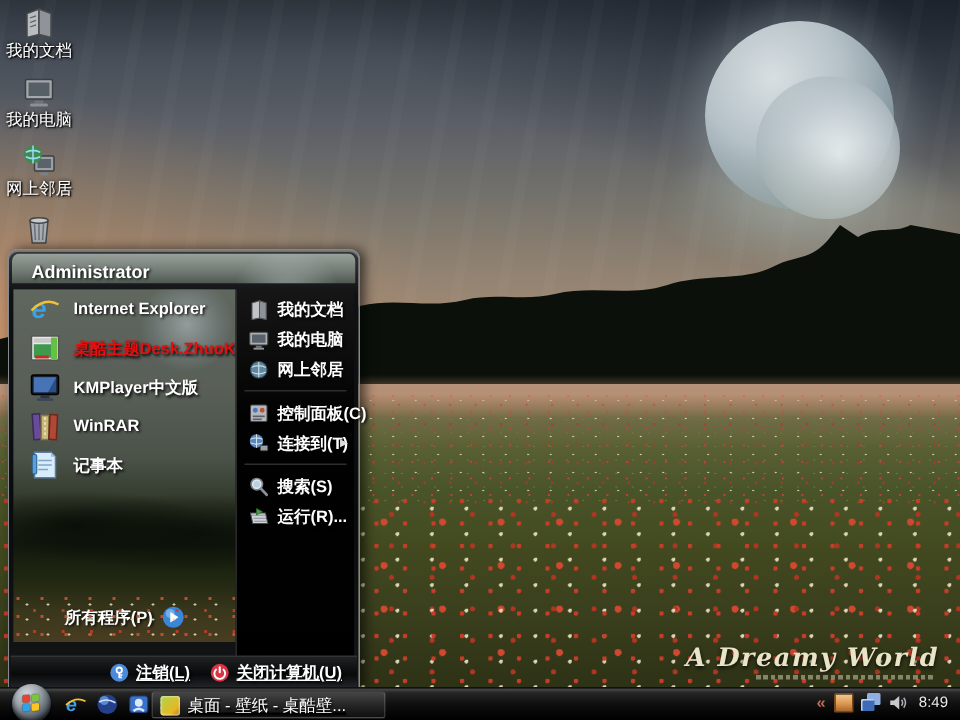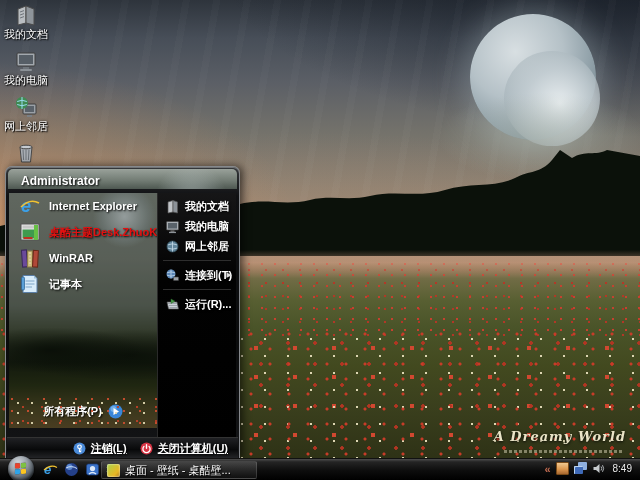--- a/index.html
+++ b/index.html
@@ -37,21 +37,21 @@
     background-size:13px 11px,15px 12px,17px 13px,11px 9px;}
   .field-near{left:0;top:330px;width:640px;height:128px;
     background-image:
       radial-gradient(circle 2.4px at 4px 4px,#c83c28 60%,transparent 70%),
       radial-gradient(circle 2px at 12px 9px,#ddd6b2 60%,transparent 70%),
       radial-gradient(circle 2.6px at 18px 13px,#b23522 60%,transparent 70%),
       radial-gradient(circle 2px at 8px 15px,#5c6c38 60%,transparent 70%),
       radial-gradient(circle 3.6px at 22px 18px,#d14830 60%,transparent 70%);
     background-size:19px 15px,23px 17px,27px 21px,17px 13px,39px 29px;}
   .dreamy{right:14px;top:429px;font-family:"DejaVu Serif","Liberation Serif",serif;
-    font-style:italic;font-weight:bold;font-size:13px;color:#eae4c7;letter-spacing:1px;
+    font-style:italic;font-weight:bold;font-size:17px;color:#eae4c7;letter-spacing:1px;
     text-shadow:0 1px 3px rgba(0,0,0,.85);}
   .tagline{right:18px;top:450px;width:118px;height:3px;opacity:.65;
     background:repeating-linear-gradient(90deg,rgba(235,230,200,.7) 0 3px,transparent 3px 5px);}
 
   
   .dicon{left:3px;width:46px;text-align:center;cursor:default;}
   .dicon .ig{display:block;margin:0 auto;width:24px;height:24px;}
   .dicon .lbl{display:block;margin-top:1px;font-size:11px;color:#fff;
     text-shadow:1px 1px 1px #000,0 0 3px #000;line-height:12px;}
 
@@ -112,21 +112,21 @@
     box-shadow:inset 0 -2px 3px rgba(0,0,0,.6),0 1px 2px rgba(0,0,0,.8);}
   .orb .flag{position:absolute;left:7px;top:7px;width:12px;height:12px;display:grid;
     grid-template-columns:5px 5px;grid-template-rows:5px 5px;gap:1px;transform:skewY(-4deg);}
   .orb .flag span{border-radius:1px;box-shadow:0 0 1px rgba(0,0,0,.7);}
   .ql{position:absolute;left:43px;top:3px;display:flex;align-items:center;gap:6px;}
   .ql .qli{width:15px;height:15px;cursor:pointer;}
   .chev{color:#cfcfcf;font-size:12px;font-weight:bold;line-height:15px;cursor:pointer;}
   .taskbtn{position:absolute;left:101px;top:2px;width:156px;height:18px;border-radius:2px;cursor:pointer;
     background:linear-gradient(180deg,rgba(130,130,130,.35),rgba(36,36,36,.4));
     border:1px solid rgba(255,255,255,.14);box-sizing:border-box;
-    display:flex;align-items:center;gap:5px;padding:0 5px;}
+    display:flex;align-items:center;gap:5px;padding:0 5px;text-decoration:underline;}
   .taskbtn .ti{width:13px;height:13px;flex:0 0 13px;border-radius:2px;
     background:linear-gradient(135deg,#aad44c,#e8b724 70%,#a87818);box-shadow:inset 0 0 2px #fff;}
   .taskbtn .lbl{font-size:11px;color:#fff;white-space:nowrap;overflow:hidden;
     text-overflow:ellipsis;text-shadow:1px 1px 1px #000;}
   .tray{position:absolute;right:4px;top:3px;display:flex;align-items:center;gap:5px;}
   .tray .tchev{color:#c06a50;font-size:11px;font-weight:bold;cursor:pointer;}
   .tico{width:13px;height:13px;cursor:pointer;}
   .t-orange{background:linear-gradient(180deg,#f0c890,#dd9850 55%,#a86830);border:1px solid #7a4a18;
     box-sizing:border-box;border-radius:1px;}
   .t-net{position:relative;}
@@ -210,20 +210,30 @@
             <rect x="2" y="3" width="18" height="16" fill="#e8e8e8" stroke="#555"></rect>
             <rect x="3.5" y="4.5" width="15" height="3" fill="#c8c8c8"></rect>
             <rect x="3.5" y="8.5" width="15" height="9" fill="#3f9a4e"></rect>
             <rect x="15" y="4" width="4" height="15" fill="#66c044"></rect>
             <rect x="4.5" y="16" width="9" height="2" fill="#c03020"></rect>
           </svg>
           <span class="lbl" style="color:#e41010">桌酷主题Desk.ZhuoKu.Com</span>
         </div>
         <div class="sm-item">
           <svg class="mi" viewBox="0 0 22 22">
+            <rect x="2" y="3" width="18" height="13" rx="1.5" fill="#15202e" stroke="#000"></rect>
+            <rect x="3.5" y="4.5" width="15" height="10" fill="#2a4e86"></rect>
+            <path d="M3.5 4.5 L18.5 4.5 L13 14.5 L3.5 14.5 Z" fill="#4d7ec2" opacity=".8"></path>
+            <rect x="8" y="16.5" width="6" height="2" fill="#2a3340"></rect>
+            <rect x="5.5" y="18.5" width="11" height="1.8" rx=".8" fill="#3c4654"></rect>
+          </svg>
+          <span class="lbl">KMPlayer中文版</span>
+        </div>
+        <div class="sm-item">
+          <svg class="mi" viewBox="0 0 22 22">
             <rect x="3" y="3" width="5" height="17" fill="#6a4a9a" stroke="#3a2a5a" transform="rotate(-4 5.5 11)"></rect>
             <rect x="8.5" y="4" width="5" height="16" fill="#c8b878" stroke="#8a7a48"></rect>
             <rect x="14" y="3.5" width="5" height="16.5" fill="#b04838" stroke="#6a2818" transform="rotate(3 16.5 11)"></rect>
             <path d="M11 5 L11 19" stroke="#f0e8c8" stroke-width="1" stroke-dasharray="2 1.4"></path>
           </svg>
           <span class="lbl">WinRAR</span>
         </div>
         <div class="sm-item">
           <svg class="mi" viewBox="0 0 22 22">
             <path d="M4 2.5 L15 2.5 L18 5.5 L18 19.5 L4 19.5 Z" fill="#d8ecfa" stroke="#5a7ea6"></path>
@@ -265,28 +275,46 @@
         <svg class="mi" viewBox="0 0 15 15">
           <circle cx="7.5" cy="7.5" r="5.5" fill="#62869c"></circle>
           <path d="M2.6 6 Q7.5 3.6 12.4 6 M2.6 9 Q7.5 11.4 12.4 9 M7.5 2 V13" stroke="#c6dce8" stroke-width=".8" fill="none"></path>
           <circle cx="7.5" cy="7.5" r="5.5" fill="none" stroke="#33505e" stroke-width=".8"></circle>
         </svg>
         <span class="lbl">网上邻居</span>
       </div>
       <div class="sm-sep"></div>
       <div class="smr-item">
         <svg class="mi" viewBox="0 0 15 15">
+          <rect x="2" y="2" width="11" height="11" rx="1" fill="#b2b8be" stroke="#4a4a4a" stroke-width=".7"></rect>
+          <circle cx="5.2" cy="5.5" r="1.6" fill="#4a78c0"></circle>
+          <circle cx="9.8" cy="5.5" r="1.6" fill="#c05038"></circle>
+          <rect x="3.5" y="9" width="8" height="1.1" fill="#5a6066"></rect>
+          <rect x="3.5" y="11" width="6" height="1.1" fill="#5a6066"></rect>
+        </svg>
+        <span class="lbl">控制面板(C)</span>
+      </div>
+      <div class="smr-item">
+        <svg class="mi" viewBox="0 0 15 15">
           <circle cx="6" cy="6" r="4.5" fill="#5a86b8"></circle>
           <path d="M2 4.8 Q6 3 10 4.8 M2 7.2 Q6 9 10 7.2 M6 1.5 V10.5" stroke="#cfe2f0" stroke-width=".7" fill="none"></path>
           <rect x="8.5" y="9" width="5" height="3.5" rx=".6" fill="#9aa0a6" stroke="#444" stroke-width=".6"></rect>
         </svg>
         <span class="lbl">连接到(T)</span>
         <span class="sub">▶</span>
       </div>
       <div class="sm-sep"></div>
+      <div class="smr-item">
+        <svg class="mi" viewBox="0 0 15 15">
+          <circle cx="6.2" cy="5.8" r="3.8" fill="#dfe8ee" stroke="#7a8288" stroke-width="1.1"></circle>
+          <circle cx="6.2" cy="5.8" r="2.2" fill="#b8d0e0"></circle>
+          <path d="M9 8.8 L12.8 12.8" stroke="#8a9096" stroke-width="1.8" stroke-linecap="round"></path>
+        </svg>
+        <span class="lbl">搜索(S)</span>
+      </div>
       <div class="smr-item">
         <svg class="mi" viewBox="0 0 15 15">
           <path d="M2 5 L12 5 L13.5 12 L3.5 12 Z" fill="#ccd2d8" stroke="#4a4a4a" stroke-width=".7"></path>
           <path d="M3 6.5 L11.8 6.5 M4 8.5 L12.3 8.5 M4.5 10.5 L12.8 10.5" stroke="#8a9096" stroke-width=".7"></path>
           <path d="M6 2 L10 4.2 L6 6.4 Z" fill="#4a9a4a" stroke="#2a6a2a" stroke-width=".5"></path>
         </svg>
         <span class="lbl">运行(R)...</span>
       </div>
     </div>
 

